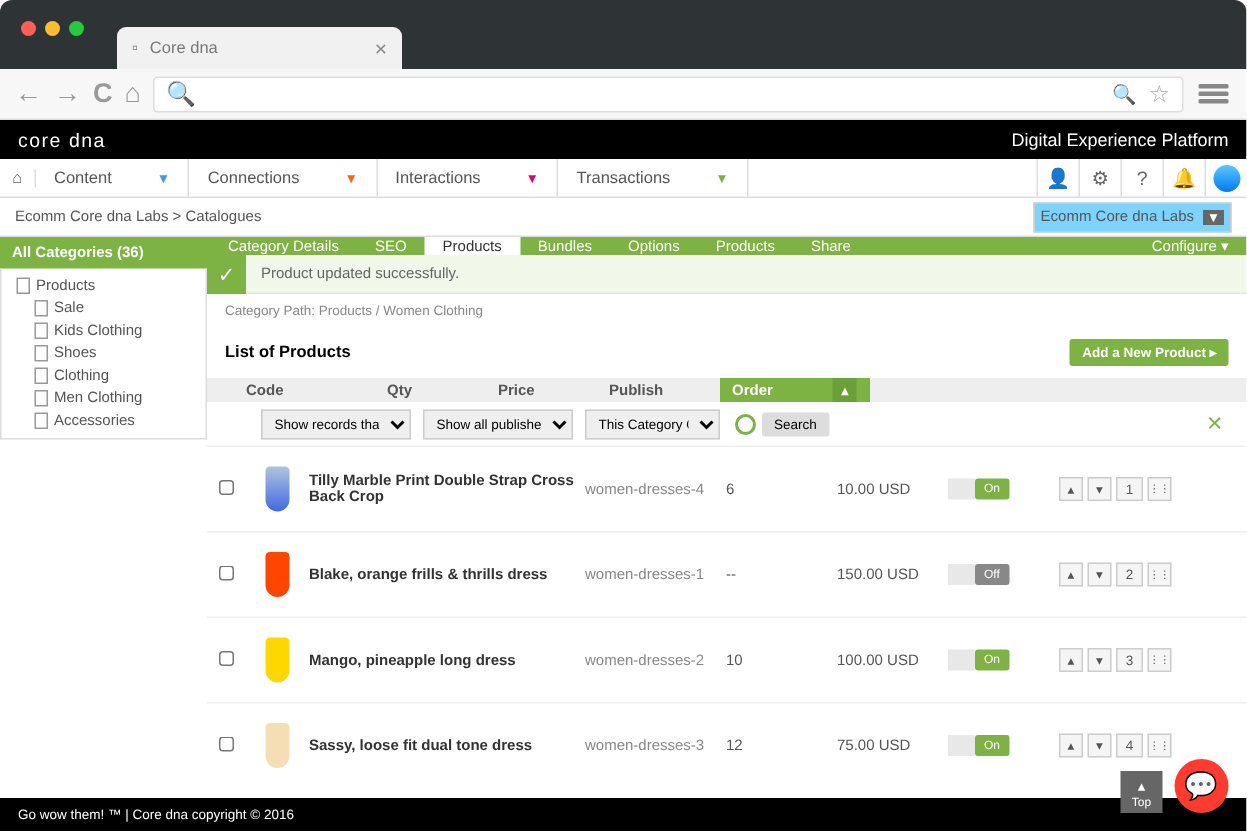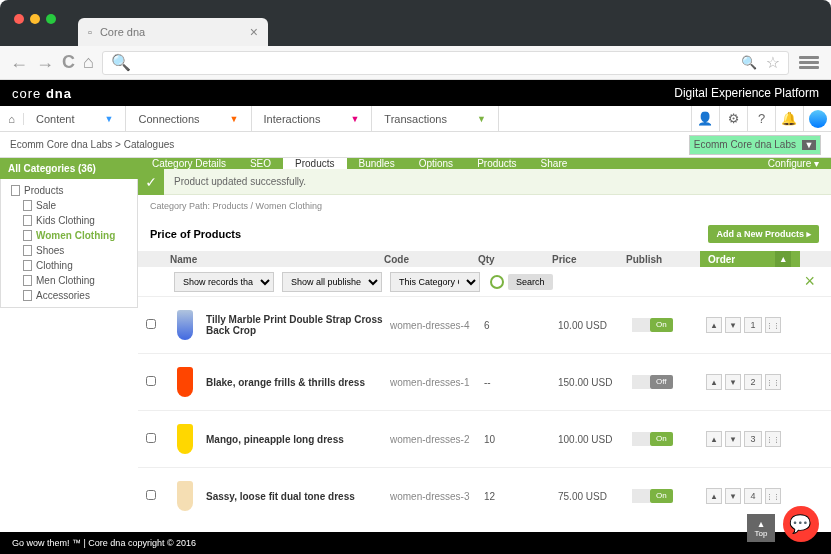--- a/index.html
+++ b/index.html
@@ -11,33 +11,33 @@
 .tab{background:#f1f1f1;height:28px;width:190px;border-radius:6px 6px 0 0;margin-left:66px;display:flex;align-items:center;padding:0 10px;color:#777;font-size:11px;gap:8px}
 .tab .close{margin-left:auto;color:#888;font-size:14px}
 .toolbar{background:#f7f7f7;height:34px;display:flex;align-items:center;padding:0 10px;gap:8px;border-bottom:1px solid #ddd}
 .toolbar .nav-btn{color:#999;font-size:18px;cursor:pointer}
 .url-bar{flex:1;height:24px;border:1px solid #ddd;border-radius:3px;background:#fff;display:flex;align-items:center;padding:0 8px;color:#aaa;gap:8px}
 .url-bar .sp{flex:1}
 .hamburger{width:24px;height:20px;display:flex;flex-direction:column;justify-content:space-around;padding:2px}
 .hamburger span{height:3px;background:#888;border-radius:1px}
 .brand-bar{background:#000;height:26px;display:flex;align-items:center;padding:0 12px;color:#fff;font-size:12px}
 .brand-bar .logo{font-family:Arial;font-size:13px;letter-spacing:1px}
-.brand-bar .logo b{font-weight:bold}
+.brand-bar .logo b{font-weight:normal}
 .brand-bar .sp{flex:1}
 .menu-bar{height:26px;background:#fff;border-bottom:1px solid #ddd;display:flex;align-items:center;font-size:11px}
 .menu-bar .home{width:24px;text-align:center;color:#666;border-right:1px solid #ddd}
 .menu-item{padding:0 12px;border-right:1px solid #ddd;display:flex;align-items:center;gap:30px;height:100%;color:#555}
 .menu-item .chev{font-size:9px}
 .chev-blue{color:#3399ff}.chev-orange{color:#ff6600}.chev-pink{color:#e6007e}.chev-green{color:#7cb342}
 .menu-icons{margin-left:auto;display:flex;align-items:center;height:100%}
 .menu-icons .ico{width:28px;text-align:center;color:#666;border-left:1px solid #ddd;height:100%;display:flex;align-items:center;justify-content:center;font-size:13px}
 .avatar{width:18px;height:18px;border-radius:50%;background:linear-gradient(#5ac8fa,#007aff)}
 .breadcrumb-row{height:26px;display:flex;align-items:center;padding:0 10px;font-size:10px;color:#555;border-bottom:1px solid #ddd}
 .breadcrumb-row .sp{flex:1}
-.dropdown{border:1px solid #ccc;height:20px;font-size:10px;padding:0 4px;background:#86efac;display:flex;align-items:center;gap:6px;min-width:130px}
+.dropdown{border:1px solid #ccc;height:20px;font-size:10px;padding:0 4px;background:#7dd3fc;display:flex;align-items:center;gap:6px;min-width:130px}
 .dropdown .dd-arrow{margin-left:auto;background:#666;color:#fff;width:14px;text-align:center;font-size:9px}
 .content{display:flex;height:390px}
 .sidebar{width:138px;font-size:10px}
 .sidebar-header{background:#7cb342;color:#fff;padding:5px 8px;font-weight:bold}
 .tree{padding:4px 0;border:1px solid #ddd;border-top:none}
 .tree-item{padding:2px 4px;color:#555;display:flex;align-items:center;gap:4px}
 .tree-item.l1{padding-left:10px}
 .tree-item.l2{padding-left:22px}
 .tree-item.active{color:#7cb342;font-weight:bold}
 .doc-icon{width:9px;height:11px;border:1px solid #999;position:relative;display:inline-block}
@@ -172,24 +172,20 @@
           <span>Products</span>
         </div>
         <div class="tree-item l2">
           <span class="doc-icon"></span>
           <span>Sale</span>
         </div>
         <div class="tree-item l2">
           <span class="doc-icon"></span>
           <span>Kids Clothing</span>
         </div>
-        <div class="tree-item l2 active">
-          <span class="doc-icon"></span>
-          <span>Women Clothing</span>
-        </div>
         <div class="tree-item l2">
           <span class="doc-icon"></span>
           <span>Shoes</span>
         </div>
         <div class="tree-item l2">
           <span class="doc-icon"></span>
           <span>Clothing</span>
         </div>
         <div class="tree-item l2">
           <span class="doc-icon"></span>
@@ -216,29 +212,26 @@
       <div class="configure"><span>Configure</span> <span>▾</span></div>
     </div>
     <div class="success-bar">
       <div class="check">✓</div>
       <span>Product updated successfully.</span>
     </div>
     <div class="category-path">
       <span>Category Path:</span> <span>Products / Women Clothing</span>
     </div>
     <div class="list-header">
-      <span>Price of Products</span>
+      <span>List of Products</span>
       <span class="sp"></span>
-      <div class="add-btn"><span>Add a New Products</span> ▸</div>
+      <div class="add-btn"><span>Add a New Product</span> ▸</div>
     </div>
     <div class="grid-head">
       <div class="col-check"></div>
-      <div class="col-name" style="padding-left:6px">
-          <span>Name</span>
-        </div>
       <div class="col-code"><span>Code</span></div>
       <div class="col-qty"><span>Qty</span></div>
       <div class="col-price"><span>Price</span></div>
       <div class="col-publish">
           <span>Publish</span>
         </div>
       <div class="col-order order-cell">
           <span>Order</span>
           <span class="sort-arrow">▴</span>
         </div>

